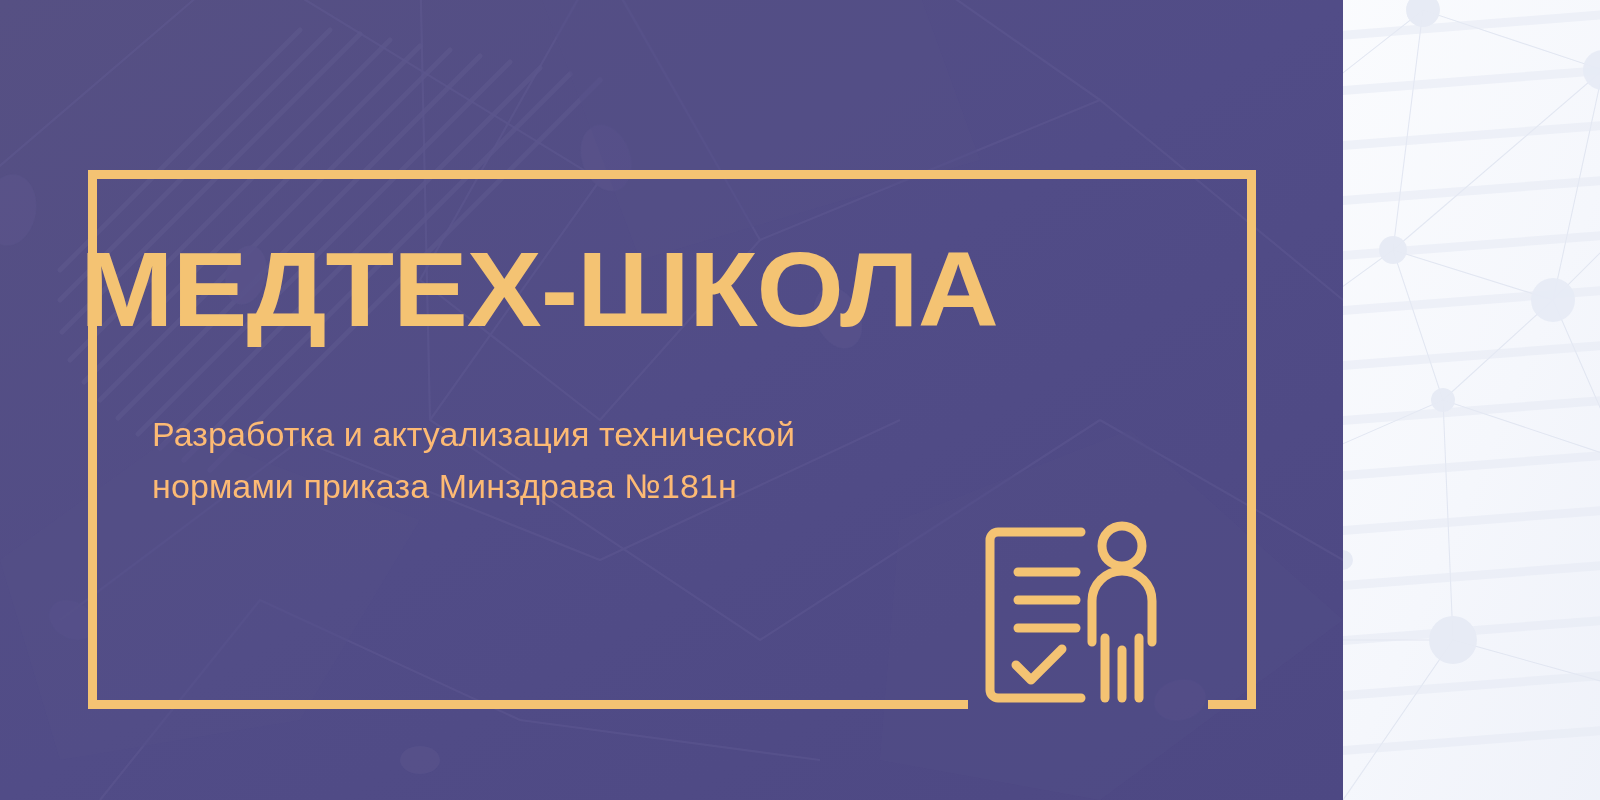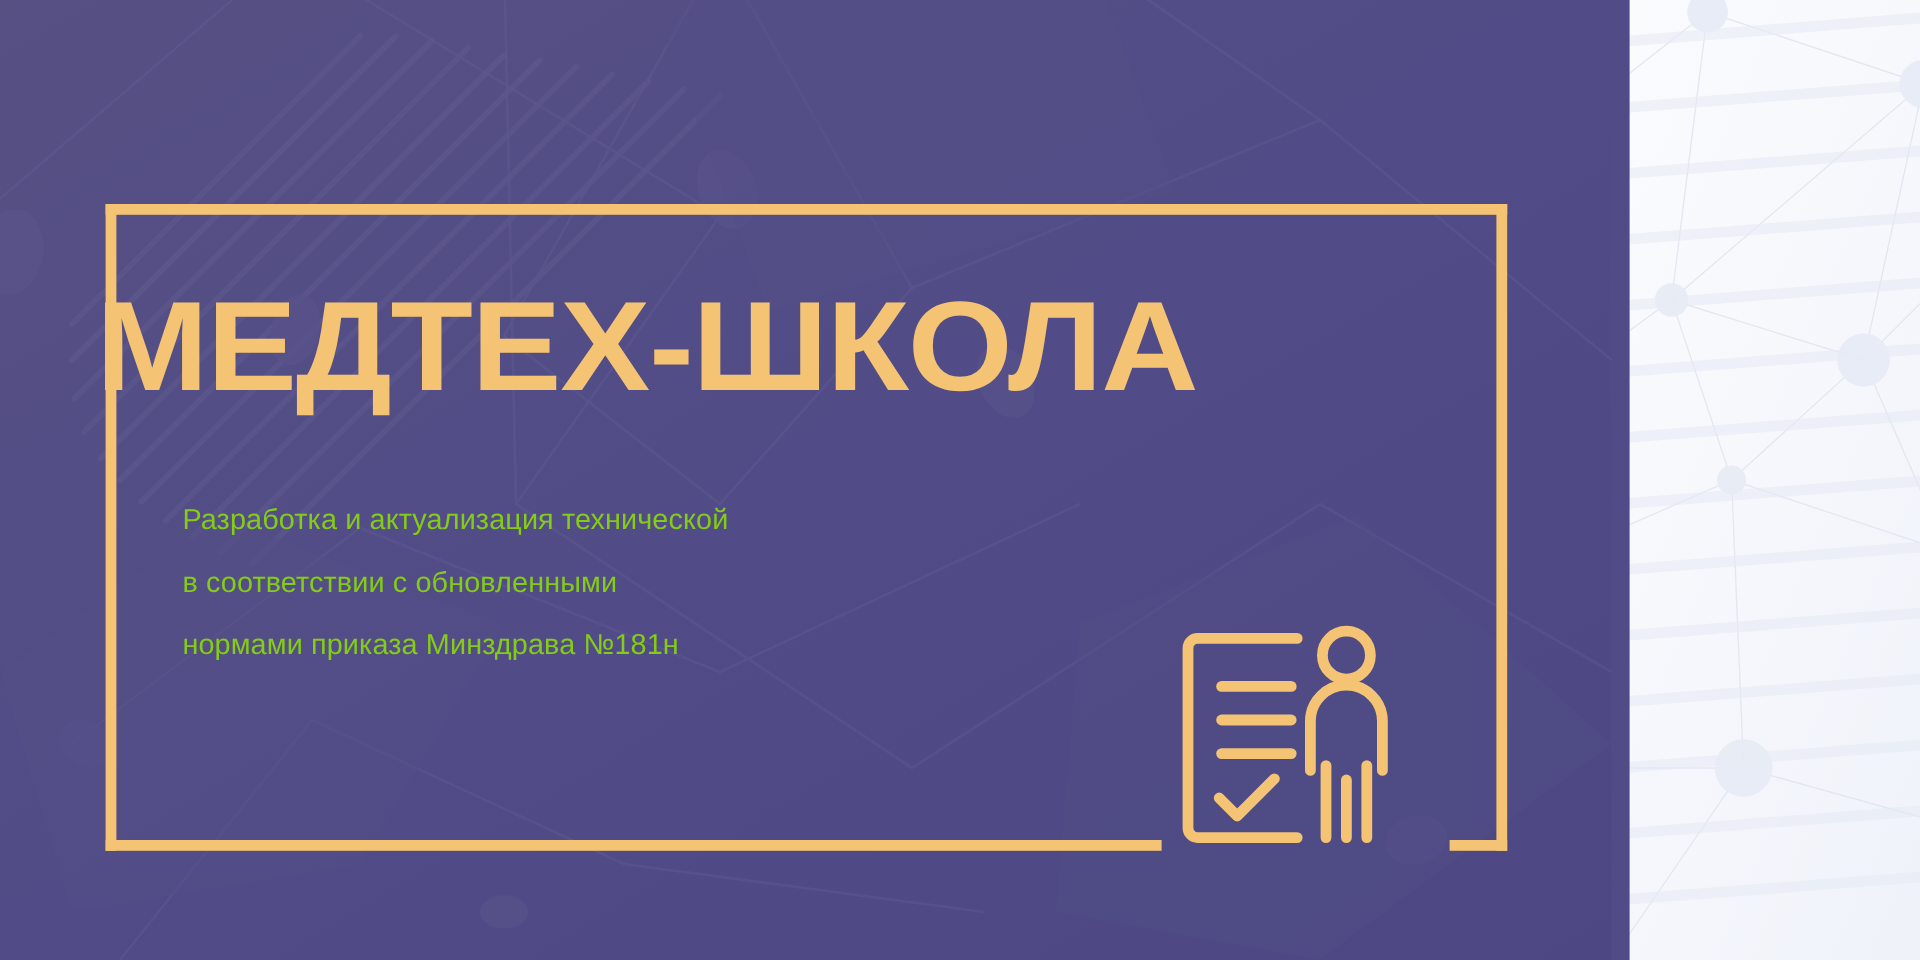--- a/index.html
+++ b/index.html
@@ -35,21 +35,20 @@
 
   
   .purple-panel {
     position: absolute;
     left: 0;
     top: 0;
     width: 1343px;
     height: 800px;
     background: #514c87;
     overflow: hidden;
-    padding-left: 15px;
   }
   .purple-panel .bg-svg {
     position: absolute;
     left: 0;
     top: 0;
     width: 1343px;
     height: 800px;
   }
 
   
@@ -85,22 +84,22 @@
     transform-origin: left center;
     white-space: nowrap;
   }
 
   
   .subtitle {
     position: absolute;
     left: 152px;
     top: 408px;
     width: 830px;
-    color: #84cc16;
-    font-size: 24px;
+    color: #fdba74;
+    font-size: 34px;
     line-height: 52px;
     font-weight: 400;
     letter-spacing: 0.1px;
   }
   .subtitle .ln { display: block; white-space: nowrap; }
 
   
   .doc-person-icon {
     position: absolute;
     left: 978px;
@@ -232,21 +231,20 @@
       <div class="frame-seg f-left"></div>
       <div class="frame-seg f-right"></div>
       <div class="frame-seg f-bot-a"></div>
       <div class="frame-seg f-bot-b"></div>
     </div>
 
     <div class="headline">МЕДТЕХ-ШКОЛА</div>
 
     <div class="subtitle">
       <span class="ln">Разработка и актуализация технической</span>
-      <span class="ln">в соответствии с обновленными</span>
       <span class="ln">нормами приказа Минздрава №181н</span>
     </div>
 
     <svg class="doc-person-icon" viewBox="0 0 210 190">
       <g fill="none" stroke="#f4c373" stroke-width="9" stroke-linecap="round" stroke-linejoin="round">
 
         <path d="M103 12 L20 12 a8 8 0 0 0 -8 8 L12 170 a8 8 0 0 0 8 8 L103 178"></path>
 
         <path d="M40 52 L98 52"></path>
         <path d="M40 80 L98 80"></path>

